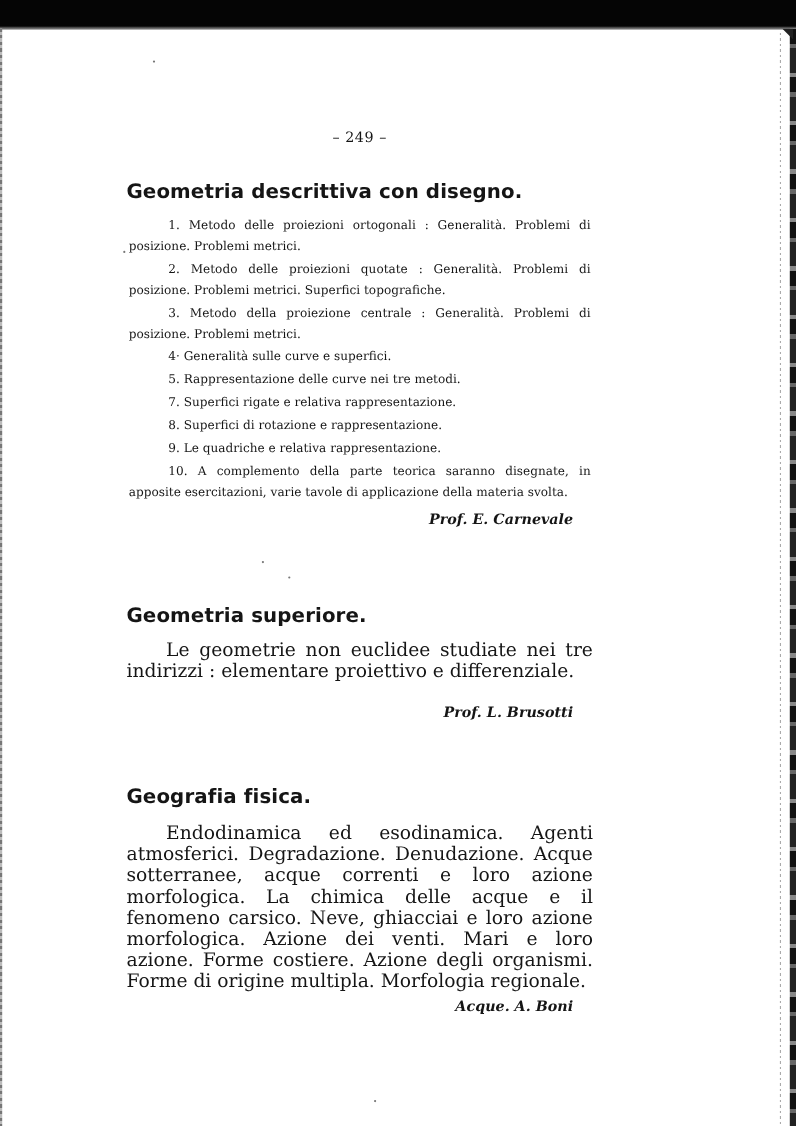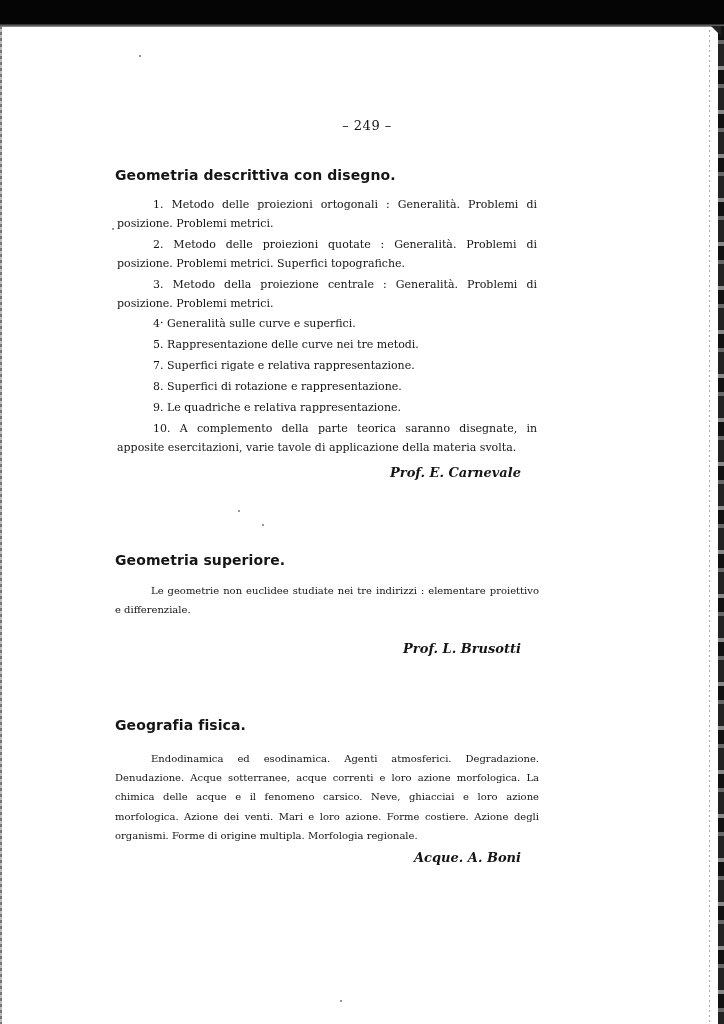--- a/index.html
+++ b/index.html
@@ -60,37 +60,36 @@
     }
 
     .page-number {
       position: absolute;
       left: 0;
       width: 654px;
       top: 118px;
       text-align: center;
       font-size: 13px;
       letter-spacing: 0.5px;
-      padding-left: 40px;
     }
     .section {
       position: absolute;
       left: 115px;
       width: 424px;
     }
     .section-title {
       font-family: "DejaVu Sans", "Liberation Sans", sans-serif;
       font-weight: bold;
-      font-size: 14px;
+      font-size: 18px;
       margin: 0;
       line-height: 18px;
       letter-spacing: 0.1px;
     }
     .para {
-      font-size: 10px;
+      font-size: 17px;
       line-height: 18.9px;
       text-align: justify;
       margin: 0;
     }
     .item {
       font-size: 11px;
       line-height: 18.9px;
       text-align: justify;
       text-indent: 36px;
       margin: 2px;

